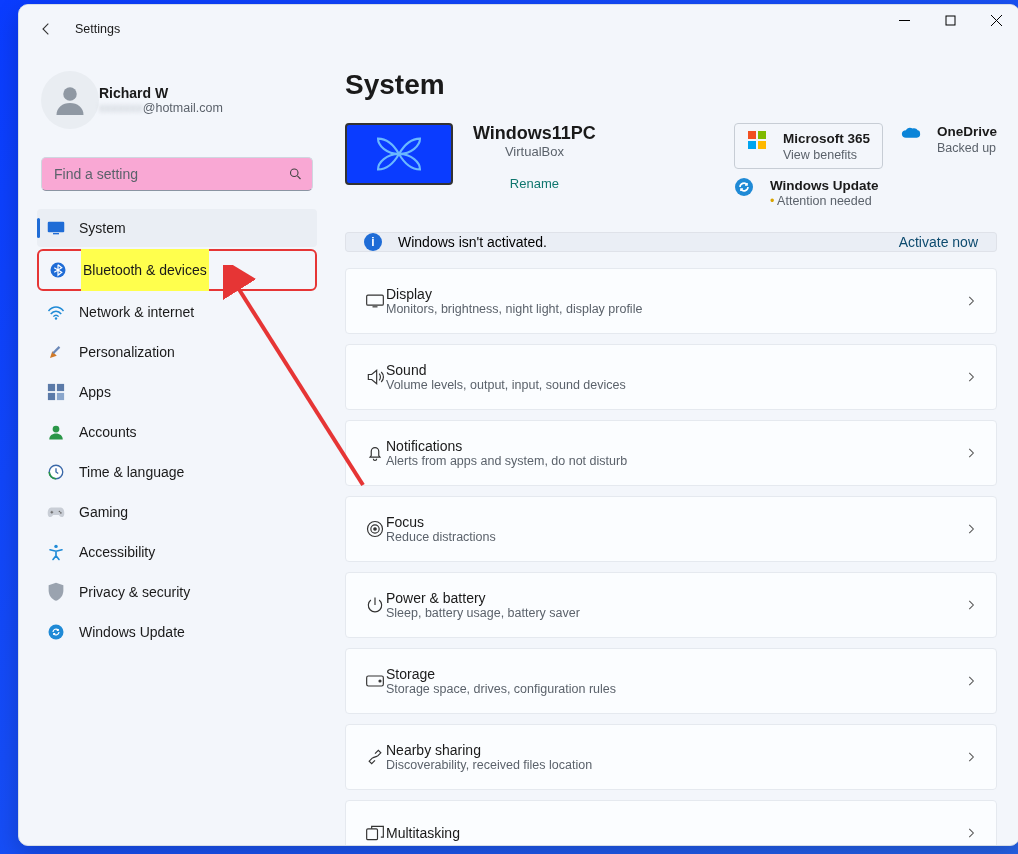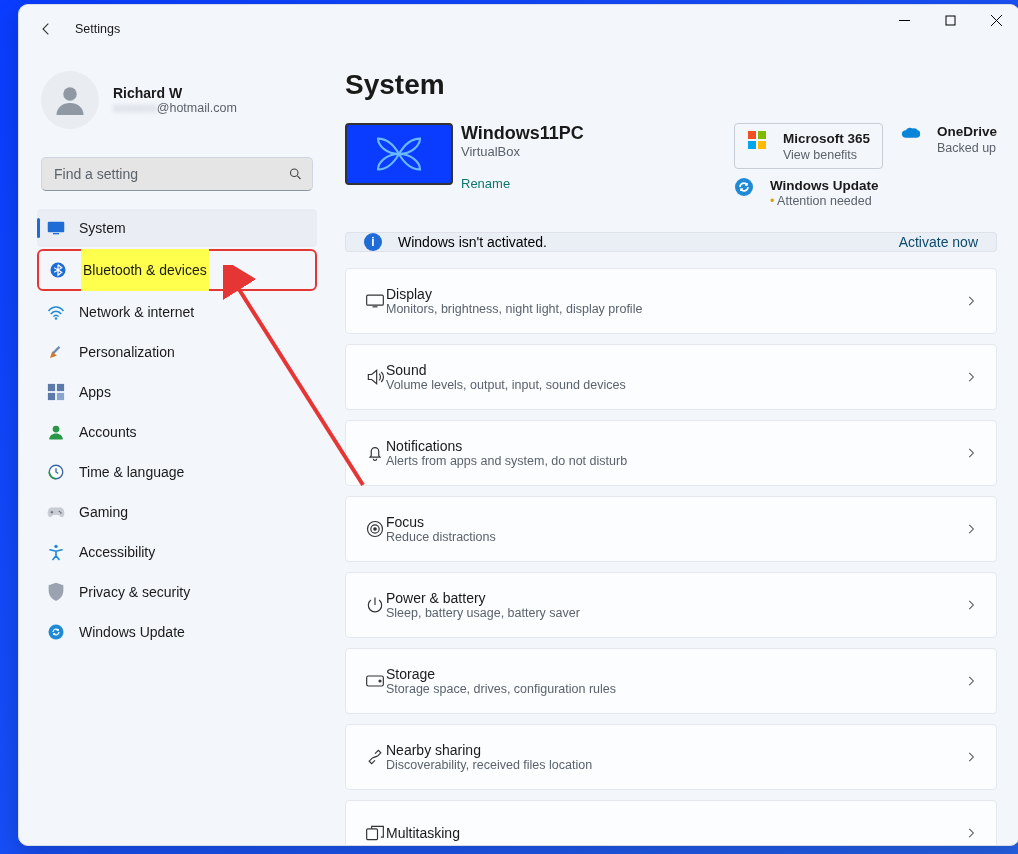--- a/index.html
+++ b/index.html
@@ -19,53 +19,53 @@
     position: relative;
   }
   .back-btn { width:40px;height:40px;display:flex;align-items:center;justify-content:center;border-radius:4px; }
   .back-btn svg{width:16px;height:16px;stroke:#333;}
   .title { font-size:12.5px; color:#1a1a1a; margin-left:8px;}
   .win-controls { position:absolute; right:0; top:0; display:flex; }
   .win-controls div { width:46px; height:30px; display:flex;align-items:center;justify-content:center; }
   .win-controls svg{width:11px;height:11px;stroke:#000;fill:none;stroke-width:1;}
   .layout { display:flex; height: calc(100% - 48px); }
   .sidebar { width: 310px; padding: 14px 12px 0 18px; }
-  .profile { display:flex; align-items:center; gap:14px; padding:4px 4px 18px 4px;}
+  .profile { display:flex; align-items:center; gap:0; padding:4px 4px 18px 4px;}
   .avatar {
     width:58px;height:58px;border-radius:50%;background:#e9edf2;display:flex;align-items:center;justify-content:center;
   }
   .avatar svg{width:36px;height:36px;fill:#8f98a3;}
   .profile-name{font-size:14px;font-weight:600;color:#1a1a1a;}
   .profile-email{font-size:12.5px;color:#5b626b;}
   .profile-email .blur{color:#bfc5cc;filter:blur(2px);}
   .search-wrap{ position:relative; margin:10px 4px 18px 4px;}
   .search {
     width:100%; height:34px; border:1px solid #cfd6df; border-bottom:1.5px solid #8b95a3;
-    border-radius:5px; background:#e5e5e5; padding:0 26px 0 12px; font-size:14px; color:#222;
+    border-radius:5px; background:#f9a8d4; padding:0 26px 0 12px; font-size:14px; color:#222;
   }
   .search::placeholder{color:#5b626b;}
   .search-icon{position:absolute;right:10px;top:50%;transform:translateY(-50%);width:15px;height:15px;stroke:#444;fill:none;}
   .nav { display:flex; flex-direction:column; gap:2px; }
   .nav-item {
     height:38px; display:flex; align-items:center; gap:14px; padding:0 10px; border-radius:4px; position:relative;
     font-size:14px; color:#1a1a1a; cursor:default;
   }
   .nav-item.active { background:#eaeef4; }
   .nav-item.active::before{content:"";position:absolute;left:0;top:9px;bottom:9px;width:3px;border-radius:2px;background:#1f6cd6;}
   .nav-ico{width:18px;height:18px;display:flex;align-items:center;justify-content:center;}
   .hl-box{border:2.5px solid #e63535;border-radius:6px;padding:0;}
   .hl-text{background:#ffff4d;padding:13px 2px;}
 
   
   .arrow{position:absolute;left:204px;top:260px;width:160px;height:230px;pointer-events:none;z-index:50;}
 
   .content { flex:1; padding: 10px 22px 0 8px; overflow:hidden; display:flex;flex-direction:column; }
   .page-title{ font-size:28px; font-weight:600; color:#1a1a1a; margin:6px 0 22px 8px;}
   .toprow{display:flex;gap:24px;padding-left:8px;margin-bottom:24px;}
-  .pc-block{display:flex;gap:8px;}
+  .pc-block{display:flex;gap:20px;text-align:center;}
   .thumb{width:108px;height:62px;border-radius:4px;border:2px solid #333;overflow:hidden;background:#0a3cff;display:flex;align-items:center;justify-content:center;}
   .thumb svg{width:70px;height:50px;}
   .pc-info{display:flex;flex-direction:column;gap:0;}
   .pc-name{font-size:18px;font-weight:600;color:#1a1a1a;}
   .pc-sub{font-size:13px;color:#5b626b;}
   .pc-link{font-size:13px;color:#0f766e;margin-top:17px;}
   .right-tiles{display:grid;grid-template-columns:auto auto;gap:8px 18px;margin-left:auto;font-size:13px;}
   .tile{display:flex;align-items:flex-start;gap:16px;}
   .tile-365{border:1px solid #c7cdd5;border-radius:4px;padding:6px 12px;}
   .tile-ico{width:20px;height:20px;flex-shrink:0;display:flex;align-items:center;justify-content:center;}

